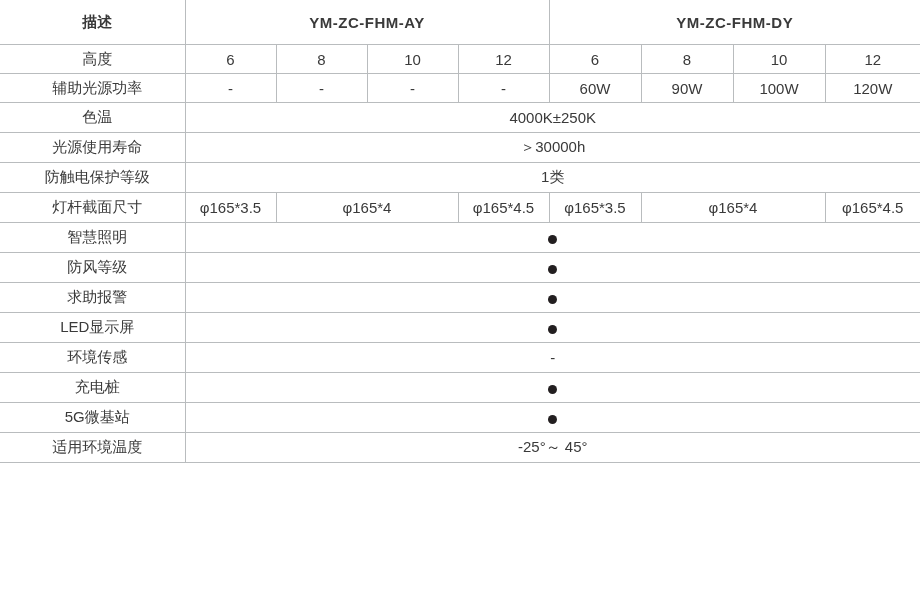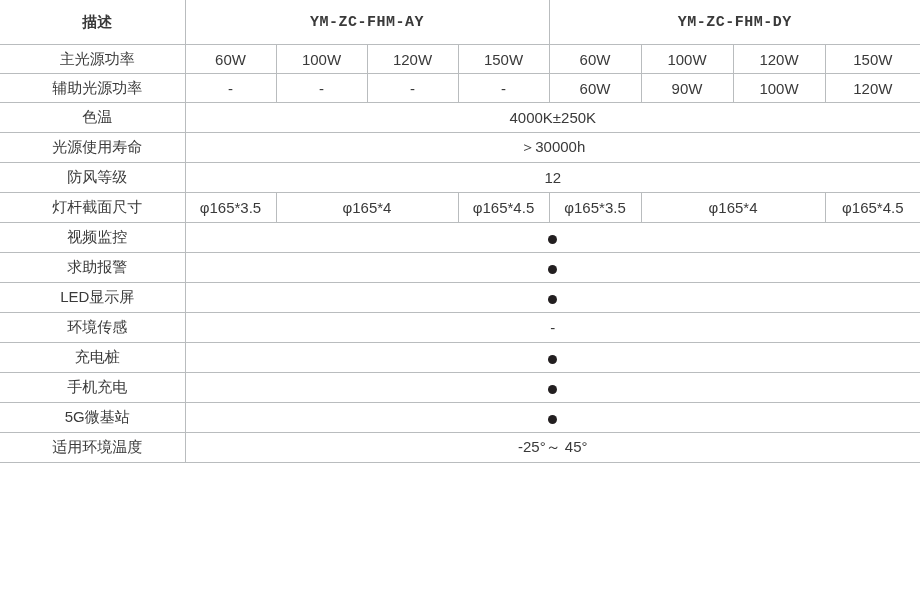--- a/index.html
+++ b/index.html
@@ -49,21 +49,20 @@
     color: #231f20;
   }
   .hdr-row td {
     height: 44px;
   }
   .hdr-title {
     font-size: 22px;
     font-weight: bold;
     color: #231f20;
     letter-spacing: 0.5px;
-    font-family: Liberation Mono, monospace;
   }
   .hdr-label {
     font-size: 21px;
     font-weight: bold;
     color: #231f20;
   }
   .row-h {
     height: 29px;
   }
   .row-tall {
@@ -110,32 +109,32 @@
         <col style="width:92px">
         <col style="width:95px">
     </colgroup>
     <tbody>
       <tr class="hdr-row">
         <td class="label-cell hdr-label">描述</td>
         <td colspan="4" class="hdr-title">YM-ZC-FHM-AY</td>
         <td colspan="4" class="hdr-title">YM-ZC-FHM-DY</td>
       </tr>
 
-
       <tr class="row-h">
-        <td class="label-cell">主光源功率</td>
-        <td class="mid-val">60W</td>
-        <td class="mid-val">100W</td>
-        <td class="mid-val">120W</td>
-        <td class="mid-val">150W</td>
-        <td class="mid-val">60W</td>
-        <td class="mid-val">100W</td>
-        <td class="mid-val">120W</td>
-        <td class="mid-val">150W</td>
-      </tr>
+        <td class="label-cell">高度</td>
+        <td class="mid-val">6</td>
+        <td class="mid-val">8</td>
+        <td class="mid-val">10</td>
+        <td class="mid-val">12</td>
+        <td class="mid-val">6</td>
+        <td class="mid-val">8</td>
+        <td class="mid-val">10</td>
+        <td class="mid-val">12</td>
+      </tr>
+
 
       <tr class="row-h">
         <td class="label-cell">辅助光源功率</td>
         <td class="dash">-</td>
         <td class="dash">-</td>
         <td class="dash">-</td>
         <td class="dash">-</td>
         <td class="mid-val">60W</td>
         <td class="mid-val">90W</td>
         <td class="mid-val">100W</td>
@@ -145,39 +144,43 @@
       <tr class="row-tall">
         <td class="label-cell">色温</td>
         <td colspan="8" class="merged-val">4000K±250K</td>
       </tr>
 
       <tr class="row-tall">
         <td class="label-cell">光源使用寿命</td>
         <td colspan="8" class="merged-val">＞30000h</td>
       </tr>
 
-
-      <tr class="row-tall">
-        <td class="label-cell">防风等级</td>
-        <td colspan="8" class="merged-val">12</td>
-      </tr>
+      <tr class="row-tall">
+        <td class="label-cell">防触电保护等级</td>
+        <td colspan="8" class="merged-val">1类</td>
+      </tr>
+
 
       <tr class="row-tall">
         <td class="label-cell">灯杆截面尺寸</td>
         <td class="small-val">φ165*3.5</td>
         <td colspan="2" class="small-val">φ165*4</td>
         <td class="small-val">φ165*4.5</td>
         <td class="small-val">φ165*3.5</td>
         <td colspan="2" class="small-val">φ165*4</td>
         <td class="small-val">φ165*4.5</td>
       </tr>
 
-
-      <tr class="row-tall">
-        <td class="label-cell">视频监控</td>
+      <tr class="row-tall">
+        <td class="label-cell">智慧照明</td>
+        <td colspan="8"><span class="dot"></span></td>
+      </tr>
+
+      <tr class="row-tall">
+        <td class="label-cell">防风等级</td>
         <td colspan="8"><span class="dot"></span></td>
       </tr>
 
       <tr class="row-tall">
         <td class="label-cell">求助报警</td>
         <td colspan="8"><span class="dot"></span></td>
       </tr>
 
 
       <tr class="row-tall">
@@ -189,24 +192,20 @@
       <tr class="row-tall">
         <td class="label-cell">环境传感</td>
         <td colspan="8" class="dash">-</td>
       </tr>
 
       <tr class="row-tall">
         <td class="label-cell">充电桩</td>
         <td colspan="8"><span class="dot"></span></td>
       </tr>
 
-      <tr class="row-tall">
-        <td class="label-cell">手机充电</td>
-        <td colspan="8"><span class="dot"></span></td>
-      </tr>
 
       <tr class="row-tall">
         <td class="label-cell">5G微基站</td>
         <td colspan="8"><span class="dot"></span></td>
       </tr>
 
       <tr class="row-tall">
         <td class="label-cell">适用环境温度</td>
         <td colspan="8" class="merged-val">-25°～ 45°</td>
       </tr>

